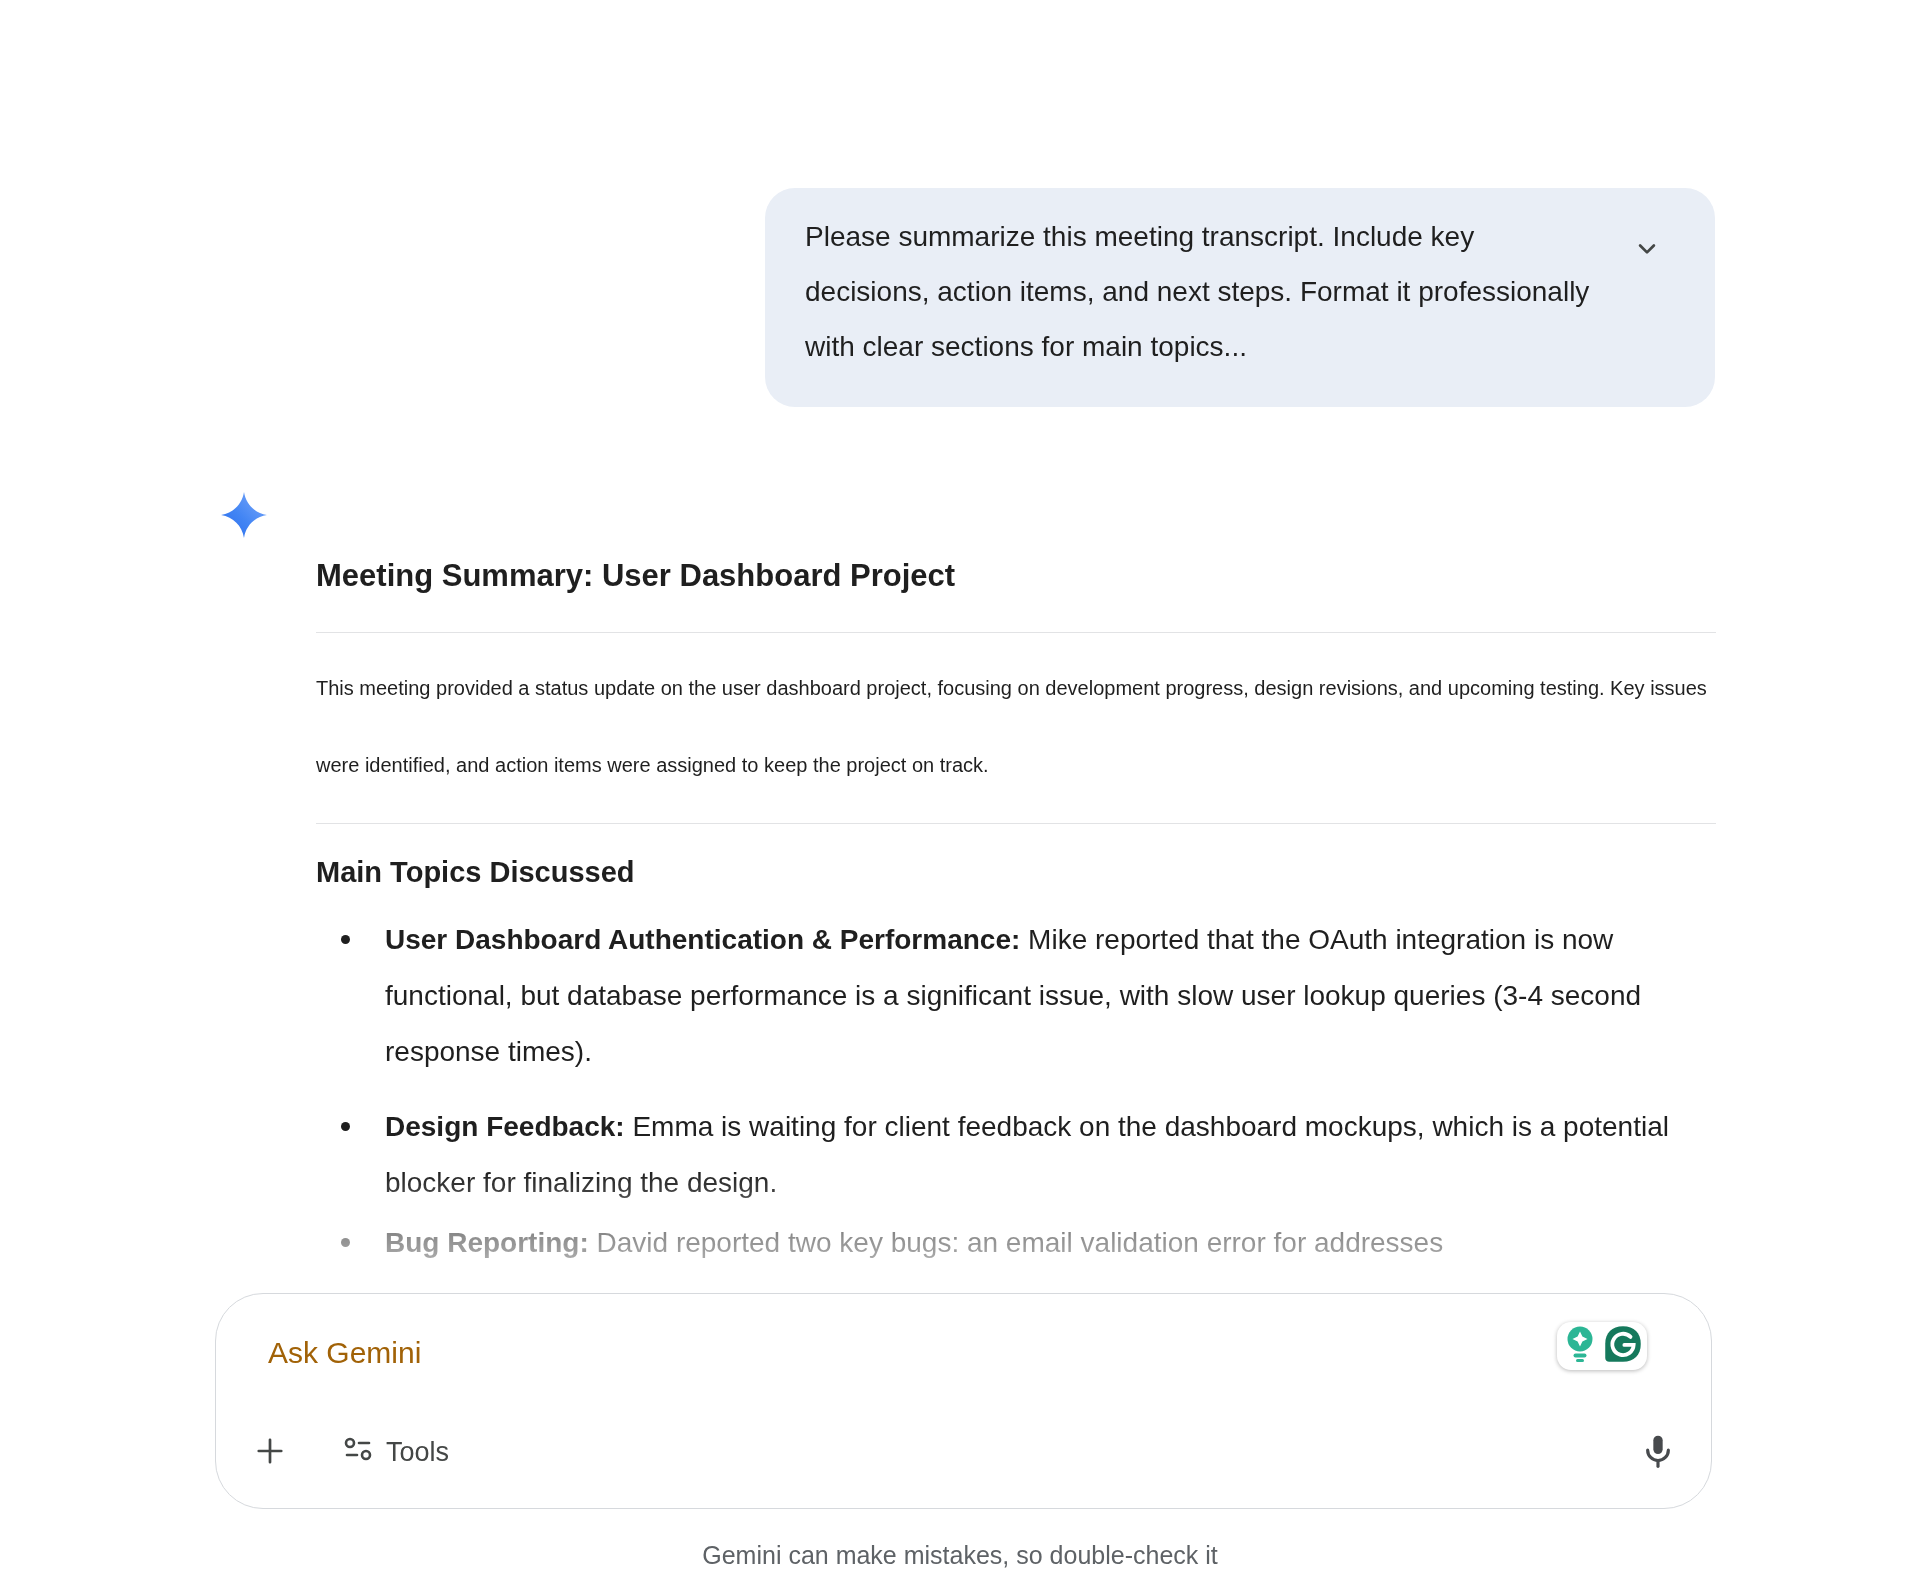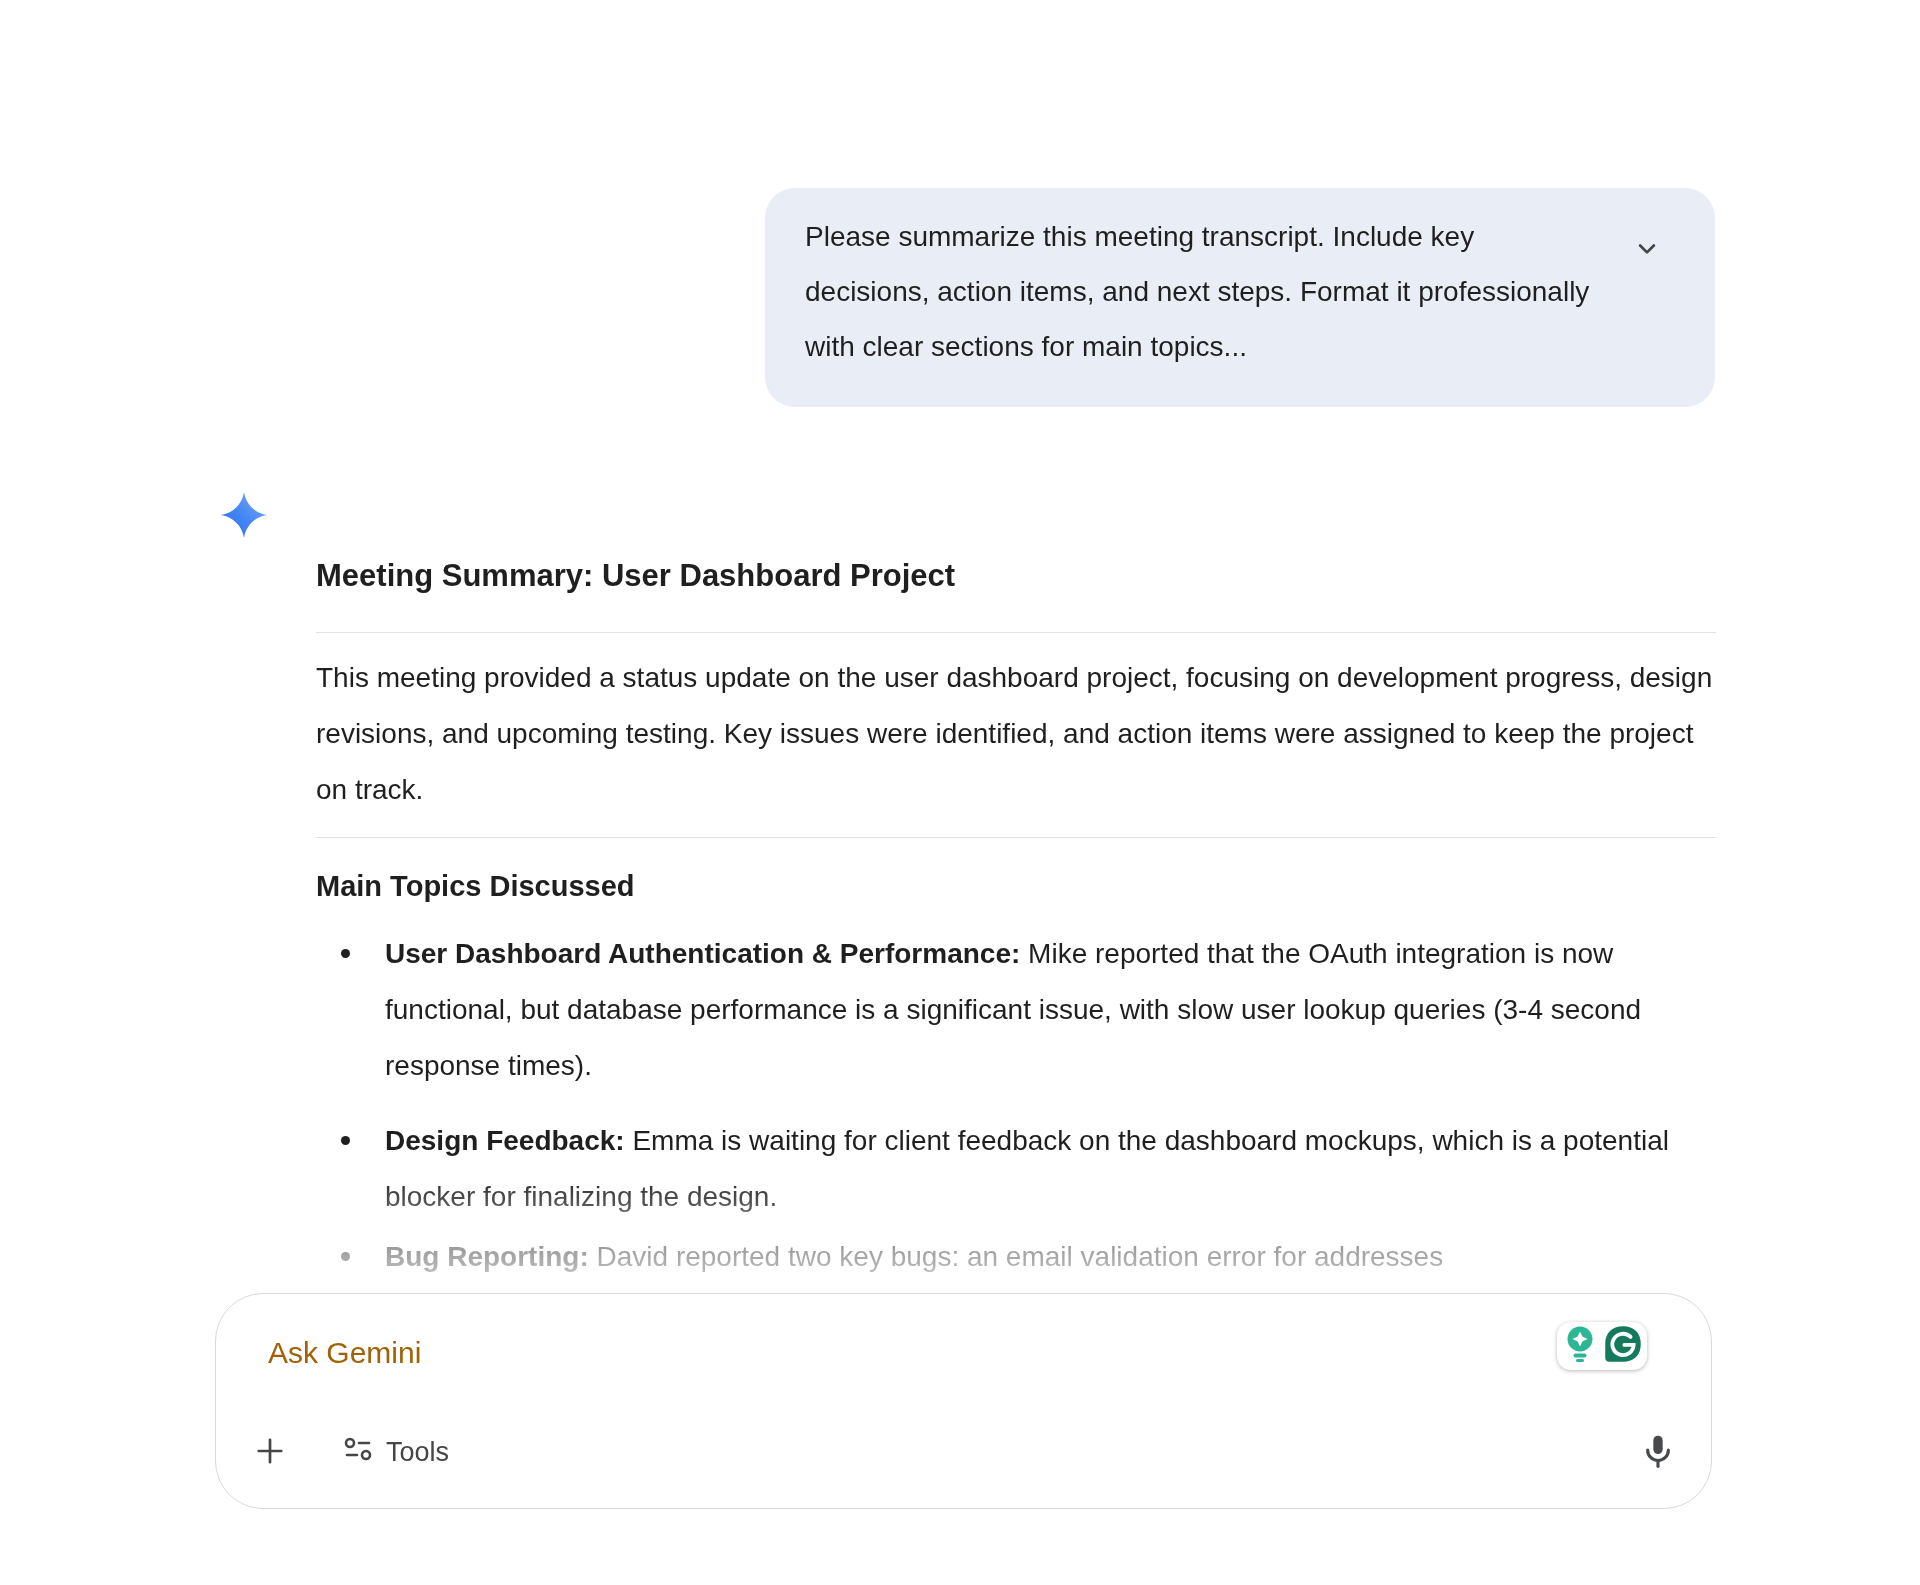--- a/index.html
+++ b/index.html
@@ -17,21 +17,21 @@
     align-items:center; justify-content:center; }
 
   
   .sparkle { position:absolute; left:219px; top:490px; width:50px; height:50px; }
 
   
   .response { position:absolute; left:316px; top:556px; width:1400px; }
   .response h1 { font-size:31px; line-height:40px; font-weight:700; color:#1f1f1f; }
   .response hr { border:none; border-top:1px solid #e2e3e5; }
   .hr1 { margin-top:36px; }
-  .intro { margin-top:17px; font-size:28px; line-height:56px; }
+  .intro { margin-top:17px; font-size:20px; line-height:77px; }
   .hr2 { margin-top:19px; }
   .response h2 { margin-top:30px; font-size:29px; line-height:36px; font-weight:700; }
   .topics { margin-top:22px; list-style:none; }
   .topics li { position:relative; padding-left:69px; font-size:28px; line-height:56px;
     width:1384px; }
   .topics li::before { content:""; position:absolute; left:25px; top:23px;
     width:9px; height:9px; border-radius:50%; background:#1f1f1f; }
   .topics li + li { margin-top:19px; }
   .topics li.faded { margin-top:4px; }
   .topics .b { font-weight:700; }
@@ -153,14 +153,15 @@
       <span>
         <svg width="40" height="40" viewBox="0 0 24 24">
           <rect x="9.2" y="2.8" width="5.6" height="11" rx="2.8" fill="#474a4d"></rect>
           <path d="M5.8 11.5 a6.2 6.2 0 0 0 12.4 0" fill="none" stroke="#474a4d" stroke-width="1.9" stroke-linecap="round"></path>
           <line x1="12" y1="17.9" x2="12" y2="21.2" stroke="#474a4d" stroke-width="1.9" stroke-linecap="round"></line>
         </svg>
       </span>
     </button>
   </div>
 
+  <div class="footer">Gemini can make mistakes, so double-check it</div>
 
 </div>
 
 </body></html>

